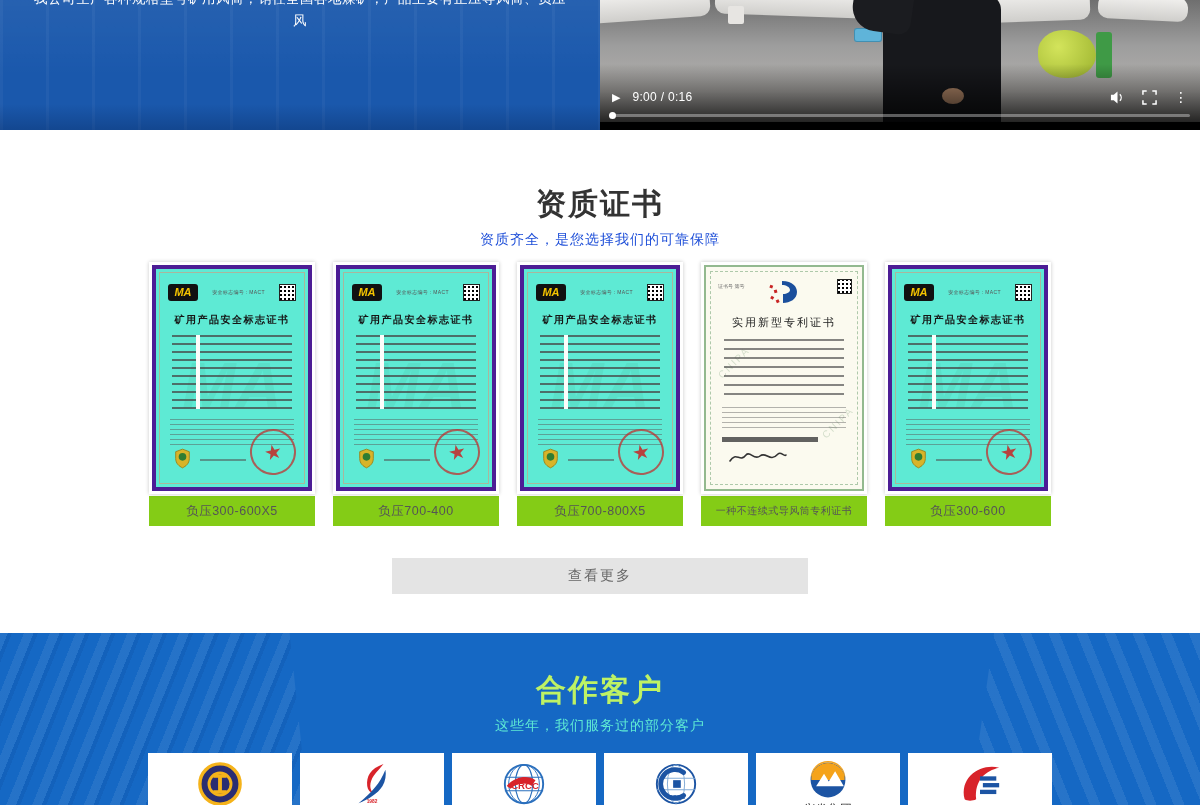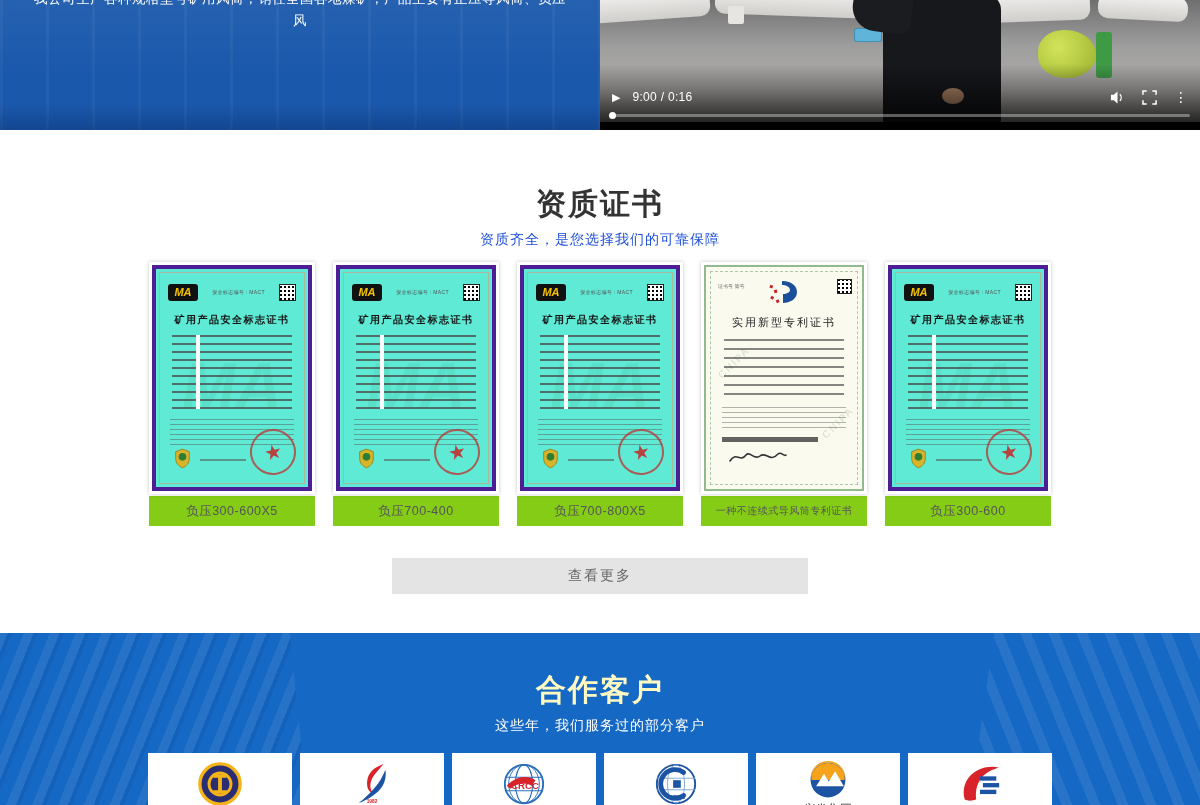--- a/index.html
+++ b/index.html
@@ -123,22 +123,22 @@
 
   
   .clients { position:relative; height:172px; background:#1568c4; overflow:hidden; }
   .deco { position:absolute; pointer-events:none; }
   .deco-left { left:-120px; top:-20px; width:420px; height:260px;
      background:repeating-linear-gradient(118deg, rgba(255,255,255,.07) 0 9px, rgba(0,40,110,.10) 9px 13px, rgba(255,255,255,0) 13px 24px);
      transform:rotate(-6deg); }
   .deco-right { right:-60px; top:-10px; width:280px; height:240px;
      background:repeating-linear-gradient(60deg, rgba(255,255,255,.08) 0 10px, rgba(255,255,255,0) 10px 26px);
      transform:rotate(8deg); }
-  .clients .sec-title { color:#fef9c3; position:relative; z-index:1; }
-  .clients .sec-sub { color:#ffffff; position:relative; z-index:1; }
+  .clients .sec-title { color:#bef264; position:relative; z-index:1; }
+  .clients .sec-sub { color:#5eead4; position:relative; z-index:1; }
   .client-row { width:904px; margin:19px auto 0; display:flex; gap:8px; position:relative; z-index:1; }
   .client-card { width:144px; height:120px; background:#fff; display:flex; flex-direction:column;
      align-items:center; padding-top:8px; }
   .client-logo { width:46px; height:46px; display:block; }
   .client-name { font-size:12px; color:#333; margin-top:2px; white-space:nowrap; }
 </style>
 </head>
 <body>
 
 <div class="hero">

